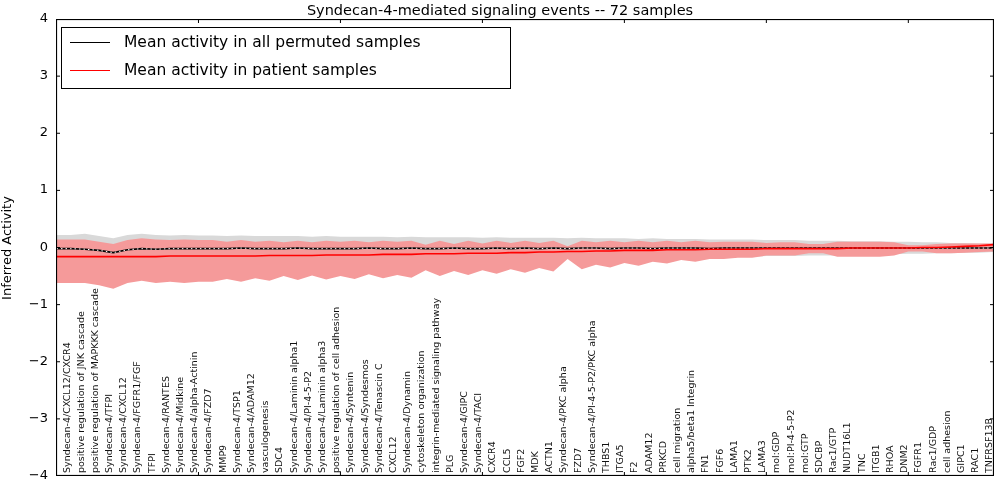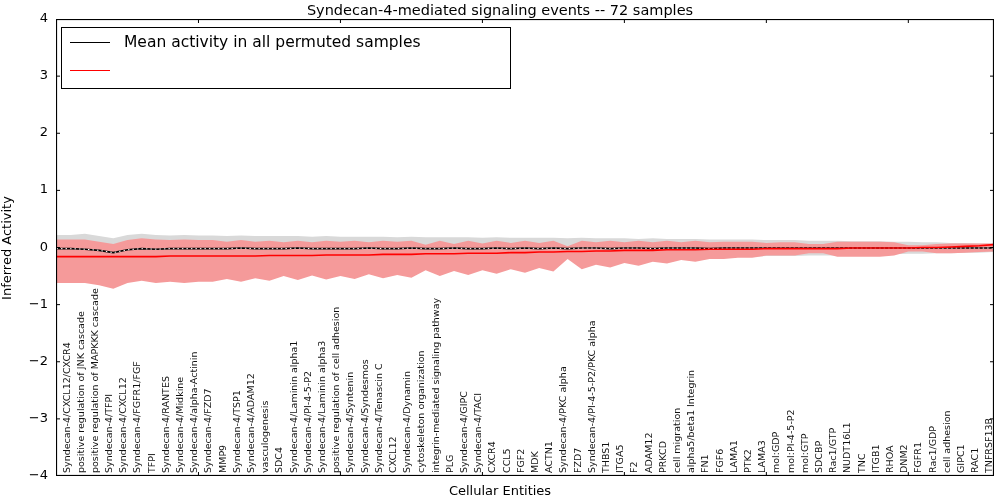--- a/index.html
+++ b/index.html
@@ -24,21 +24,20 @@
 </style>
 </head>
 <body>
 
 <div id="root">
 
   <div class="title" style="top: 1px;">Syndecan-4-mediated signaling events -- 72 samples</div>
 
   <div class="ylabel" style="left: 14px; top: 247.5px; transform: rotate(-90deg) translate(-50%, -100%);">Inferred Activity</div>
 
-  <div class="xlabel" style="top: 483px;">Cellular Entities</div>
 
   <div id="plotwrap" style="left: 56px; top: 19px; width: 938px; height: 457px;">
     <svg id="plot" width="938" height="457" viewBox="0 0 938 457">
         <path d="M0.5 215.9325 L14.696969696969697 215.9325 L28.893939393939394 214.79 L43.09090909090909 217.075 L57.28787878787879 219.35999999999999 L71.48484848484848 215.9325 L85.68181818181819 214.79 L99.87878787878788 215.9325 L114.07575757575758 216.50375 L128.27272727272725 215.9325 L142.46969696969697 216.50375 L156.66666666666666 216.50375 L170.86363636363637 217.075 L185.06060606060606 216.50375 L199.25757575757575 217.075 L213.45454545454547 217.075 L227.65151515151516 217.075 L241.84848484848484 217.075 L256.0454545454545 217.64624999999998 L270.24242424242425 217.075 L284.43939393939394 217.64624999999998 L298.6363636363636 217.64624999999998 L312.8333333333333 217.64624999999998 L327.030303030303 217.64624999999998 L341.22727272727275 218.21750000000003 L355.42424242424244 217.64624999999998 L369.6212121212121 218.21750000000003 L383.8181818181818 218.21750000000003 L398.0151515151515 218.21750000000003 L412.2121212121212 218.21750000000003 L426.40909090909093 218.78875 L440.6060606060606 218.21750000000003 L454.8030303030303 218.78875 L469 218.78875 L483.1969696969697 218.78875 L497.3939393939394 218.78875 L511.59090909090907 219.35999999999999 L525.7878787878788 218.78875 L539.9848484848485 219.35999999999999 L554.1818181818181 219.35999999999999 L568.3787878787879 219.35999999999999 L582.5757575757576 219.93124999999998 L596.7727272727273 219.35999999999999 L610.969696969697 219.93124999999998 L625.1666666666666 219.93124999999998 L639.3636363636364 219.93124999999998 L653.560606060606 220.50250000000003 L667.7575757575758 220.50250000000003 L681.9545454545455 220.50250000000003 L696.1515151515151 220.50250000000003 L710.3484848484849 221.07375000000002 L724.5454545454545 221.07375000000002 L738.7424242424242 221.07375000000002 L752.939393939394 221.64499999999998 L767.1363636363636 221.64499999999998 L781.3333333333334 221.64499999999998 L795.530303030303 222.21624999999997 L809.7272727272727 222.21624999999997 L823.9242424242424 222.21624999999997 L838.1212121212121 222.78750000000002 L852.3181818181819 222.78750000000002 L866.5151515151515 223.35875000000001 L880.7121212121212 223.35875000000001 L894.9090909090909 223.93 L909.1060606060606 223.93 L923.3030303030303 224.50124999999997 L937.5 224.50124999999997 L937.5 233.07 L923.3030303030303 233.64124999999999 L909.1060606060606 233.64124999999999 L894.9090909090909 234.2125 L880.7121212121212 234.2125 L866.5151515151515 234.78375 L852.3181818181819 234.78375 L838.1212121212121 235.35500000000002 L823.9242424242424 235.35500000000002 L809.7272727272727 235.92624999999998 L795.530303030303 235.92624999999998 L781.3333333333334 236.4975 L767.1363636363636 236.4975 L752.939393939394 236.4975 L738.7424242424242 237.06875 L724.5454545454545 237.06875 L710.3484848484849 237.06875 L696.1515151515151 237.64000000000001 L681.9545454545455 237.64000000000001 L667.7575757575758 237.64000000000001 L653.560606060606 238.21125 L639.3636363636364 238.21125 L625.1666666666666 238.21125 L610.969696969697 238.21125 L596.7727272727273 238.7825 L582.5757575757576 238.7825 L568.3787878787879 238.7825 L554.1818181818181 239.35375 L539.9848484848485 238.7825 L525.7878787878788 239.35375 L511.59090909090907 239.35375 L497.3939393939394 239.35375 L483.1969696969697 239.925 L469 239.35375 L454.8030303030303 239.925 L440.6060606060606 239.925 L426.40909090909093 239.925 L412.2121212121212 240.49625 L398.0151515151515 239.925 L383.8181818181818 240.49625 L369.6212121212121 240.49625 L355.42424242424244 240.49625 L341.22727272727275 240.49625 L327.030303030303 241.06750000000002 L312.8333333333333 240.49625 L298.6363636363636 241.06750000000002 L284.43939393939394 241.06750000000002 L270.24242424242425 241.63875 L256.0454545454545 241.63875 L241.84848484848484 241.06750000000002 L227.65151515151516 241.63875 L213.45454545454547 241.63875 L199.25757575757575 242.21 L185.06060606060606 241.63875 L170.86363636363637 242.21 L156.66666666666666 242.21 L142.46969696969697 242.78125 L128.27272727272725 242.78125 L114.07575757575758 242.78125 L99.87878787878788 243.3525 L85.68181818181819 243.3525 L71.48484848484848 244.495 L57.28787878787879 247.92249999999999 L43.09090909090909 245.6375 L28.893939393939394 244.495 L14.696969696969697 243.3525 L0.5 243.3525 Z" fill="#d9d9d9" stroke="none"></path>
         <path d="M0.5 220.50250000000003 L14.696969696969697 220.50250000000003 L28.893939393939394 220.50250000000003 L43.09090909090909 222.78750000000002 L57.28787878787879 225.07250000000002 L71.48484848484848 221.07375000000002 L85.68181818181819 219.35999999999999 L99.87878787878788 220.50250000000003 L114.07575757575758 221.07375000000002 L128.27272727272725 220.50250000000003 L142.46969696969697 221.07375000000002 L156.66666666666666 221.07375000000002 L170.86363636363637 222.78750000000002 L185.06060606060606 221.07375000000002 L199.25757575757575 222.78750000000002 L213.45454545454547 221.64499999999998 L227.65151515151516 223.35875000000001 L241.84848484848484 221.64499999999998 L256.0454545454545 223.35875000000001 L270.24242424242425 221.64499999999998 L284.43939393939394 222.78750000000002 L298.6363636363636 221.64499999999998 L312.8333333333333 223.35875000000001 L327.030303030303 221.64499999999998 L341.22727272727275 222.78750000000002 L355.42424242424244 221.64499999999998 L369.6212121212121 225.64375 L383.8181818181818 221.64499999999998 L398.0151515151515 225.07250000000002 L412.2121212121212 221.64499999999998 L426.40909090909093 224.50124999999997 L440.6060606060606 221.64499999999998 L454.8030303030303 223.93 L469 221.64499999999998 L483.1969696969697 223.93 L497.3939393939394 221.64499999999998 L511.59090909090907 227.35750000000002 L525.7878787878788 221.64499999999998 L539.9848484848485 223.35875000000001 L554.1818181818181 221.64499999999998 L568.3787878787879 223.35875000000001 L582.5757575757576 221.64499999999998 L596.7727272727273 223.35875000000001 L610.969696969697 221.64499999999998 L625.1666666666666 223.35875000000001 L639.3636363636364 221.64499999999998 L653.560606060606 223.35875000000001 L667.7575757575758 222.78750000000002 L681.9545454545455 222.78750000000002 L696.1515151515151 222.78750000000002 L710.3484848484849 223.93 L724.5454545454545 223.35875000000001 L738.7424242424242 223.35875000000001 L752.939393939394 225.07250000000002 L767.1363636363636 225.07250000000002 L781.3333333333334 222.78750000000002 L795.530303030303 222.78750000000002 L809.7272727272727 222.78750000000002 L823.9242424242424 222.78750000000002 L838.1212121212121 223.35875000000001 L852.3181818181819 226.215 L866.5151515151515 226.215 L880.7121212121212 225.07250000000002 L894.9090909090909 224.50124999999997 L909.1060606060606 224.50124999999997 L923.3030303030303 224.50124999999997 L937.5 224.50124999999997 L937.5 232.49875 L923.3030303030303 233.07 L909.1060606060606 233.64124999999999 L894.9090909090909 234.2125 L880.7121212121212 234.2125 L866.5151515151515 232.49875 L852.3181818181819 232.49875 L838.1212121212121 236.4975 L823.9242424242424 237.64000000000001 L809.7272727272727 237.64000000000001 L795.530303030303 237.64000000000001 L781.3333333333334 237.64000000000001 L767.1363636363636 234.2125 L752.939393939394 234.2125 L738.7424242424242 236.4975 L724.5454545454545 236.4975 L710.3484848484849 236.4975 L696.1515151515151 238.7825 L681.9545454545455 238.7825 L667.7575757575758 239.925 L653.560606060606 239.925 L639.3636363636364 242.78125 L625.1666666666666 241.06750000000002 L610.969696969697 244.495 L596.7727272727273 242.78125 L582.5757575757576 246.78 L568.3787878787879 243.92375 L554.1818181818181 248.49375 L539.9848484848485 245.6375 L525.7878787878788 250.20749999999998 L511.59090909090907 239.925 L497.3939393939394 252.4925 L483.1969696969697 249.065 L469 253.635 L454.8030303030303 250.20749999999998 L440.6060606060606 254.7775 L426.40909090909093 251.35 L412.2121212121212 255.92 L398.0151515151515 251.92125000000001 L383.8181818181818 257.0625 L369.6212121212121 251.35 L355.42424242424244 258.77625 L341.22727272727275 255.92 L327.030303030303 259.34749999999997 L312.8333333333333 255.34875 L298.6363636363636 259.91875 L284.43939393939394 257.0625 L270.24242424242425 260.49 L256.0454545454545 256.49125000000004 L241.84848484848484 261.06125 L227.65151515151516 257.0625 L213.45454545454547 261.6325 L199.25757575757575 259.34749999999997 L185.06060606060606 262.775 L170.86363636363637 259.91875 L156.66666666666666 262.775 L142.46969696969697 262.775 L128.27272727272725 263.9175 L114.07575757575758 262.775 L99.87878787878788 263.9175 L85.68181818181819 261.6325 L71.48484848484848 263.9175 L57.28787878787879 269.63 L43.09090909090909 266.2025 L28.893939393939394 263.9175 L14.696969696969697 263.9175 L0.5 263.9175 Z" fill="#f59a9a" stroke="none"></path>
         <path d="M0.5 229.6425 L14.696969696969697 229.6425 L28.893939393939394 230.21374999999998 L43.09090909090909 231.35625 L57.28787878787879 233.64124999999999 L71.48484848484848 230.785 L85.68181818181819 229.6425 L99.87878787878788 230.21374999999998 L114.07575757575758 229.6425 L128.27272727272725 229.6425 L142.46969696969697 229.6425 L156.66666666666666 229.6425 L170.86363636363637 229.6425 L185.06060606060606 229.07125 L199.25757575757575 229.6425 L213.45454545454547 229.6425 L227.65151515151516 229.6425 L241.84848484848484 229.07125 L256.0454545454545 229.6425 L270.24242424242425 229.6425 L284.43939393939394 229.6425 L298.6363636363636 229.6425 L312.8333333333333 229.07125 L327.030303030303 229.6425 L341.22727272727275 229.6425 L355.42424242424244 229.07125 L369.6212121212121 229.6425 L383.8181818181818 229.6425 L398.0151515151515 229.07125 L412.2121212121212 229.6425 L426.40909090909093 229.6425 L440.6060606060606 229.07125 L454.8030303030303 229.6425 L469 229.07125 L483.1969696969697 229.6425 L497.3939393939394 229.07125 L511.59090909090907 229.6425 L525.7878787878788 229.07125 L539.9848484848485 229.07125 L554.1818181818181 229.6425 L568.3787878787879 229.07125 L582.5757575757576 229.07125 L596.7727272727273 229.6425 L610.969696969697 229.07125 L625.1666666666666 229.07125 L639.3636363636364 229.07125 L653.560606060606 229.6425 L667.7575757575758 229.07125 L681.9545454545455 229.07125 L696.1515151515151 229.07125 L710.3484848484849 229.07125 L724.5454545454545 229.07125 L738.7424242424242 229.07125 L752.939393939394 229.07125 L767.1363636363636 229.07125 L781.3333333333334 229.07125 L795.530303030303 229.07125 L809.7272727272727 229.07125 L823.9242424242424 229.07125 L838.1212121212121 229.07125 L852.3181818181819 229.07125 L866.5151515151515 229.07125 L880.7121212121212 229.07125 L894.9090909090909 229.07125 L909.1060606060606 229.07125 L923.3030303030303 229.07125 L937.5 229.07125" fill="none" stroke="#000000" stroke-width="1.6"></path>
         <path d="M0.5 229.6425 L14.696969696969697 229.6425 L28.893939393939394 230.21374999999998 L43.09090909090909 231.35625 L57.28787878787879 233.64124999999999 L71.48484848484848 230.785 L85.68181818181819 229.6425 L99.87878787878788 230.21374999999998 L114.07575757575758 229.6425 L128.27272727272725 229.6425 L142.46969696969697 229.6425 L156.66666666666666 229.6425 L170.86363636363637 229.6425 L185.06060606060606 229.07125 L199.25757575757575 229.6425 L213.45454545454547 229.6425 L227.65151515151516 229.6425 L241.84848484848484 229.07125 L256.0454545454545 229.6425 L270.24242424242425 229.6425 L284.43939393939394 229.6425 L298.6363636363636 229.6425 L312.8333333333333 229.07125 L327.030303030303 229.6425 L341.22727272727275 229.6425 L355.42424242424244 229.07125 L369.6212121212121 229.6425 L383.8181818181818 229.6425 L398.0151515151515 229.07125 L412.2121212121212 229.6425 L426.40909090909093 229.6425 L440.6060606060606 229.07125 L454.8030303030303 229.6425 L469 229.07125 L483.1969696969697 229.6425 L497.3939393939394 229.07125 L511.59090909090907 229.6425 L525.7878787878788 229.07125 L539.9848484848485 229.07125 L554.1818181818181 229.6425 L568.3787878787879 229.07125 L582.5757575757576 229.07125 L596.7727272727273 229.6425 L610.969696969697 229.07125 L625.1666666666666 229.07125 L639.3636363636364 229.07125 L653.560606060606 229.6425 L667.7575757575758 229.07125 L681.9545454545455 229.07125 L696.1515151515151 229.07125 L710.3484848484849 229.07125 L724.5454545454545 229.07125 L738.7424242424242 229.07125 L752.939393939394 229.07125 L767.1363636363636 229.07125 L781.3333333333334 229.07125 L795.530303030303 229.07125 L809.7272727272727 229.07125 L823.9242424242424 229.07125 L838.1212121212121 229.07125 L852.3181818181819 229.07125 L866.5151515151515 229.07125 L880.7121212121212 229.07125 L894.9090909090909 229.07125 L909.1060606060606 229.07125 L923.3030303030303 229.07125 L937.5 229.07125" fill="none" stroke="#ffffff" stroke-width="1" stroke-dasharray="1.5 3"></path>
         <path d="M0.5 237.64000000000001 L14.696969696969697 237.64000000000001 L28.893939393939394 237.64000000000001 L43.09090909090909 237.64000000000001 L57.28787878787879 237.64000000000001 L71.48484848484848 237.64000000000001 L85.68181818181819 237.64000000000001 L99.87878787878788 237.64000000000001 L114.07575757575758 237.06875 L128.27272727272725 237.06875 L142.46969696969697 237.06875 L156.66666666666666 237.06875 L170.86363636363637 237.06875 L185.06060606060606 237.06875 L199.25757575757575 237.06875 L213.45454545454547 236.4975 L227.65151515151516 236.4975 L241.84848484848484 236.4975 L256.0454545454545 236.4975 L270.24242424242425 235.92624999999998 L284.43939393939394 235.92624999999998 L298.6363636363636 235.92624999999998 L312.8333333333333 235.92624999999998 L327.030303030303 235.35500000000002 L341.22727272727275 235.35500000000002 L355.42424242424244 235.35500000000002 L369.6212121212121 234.78375 L383.8181818181818 234.78375 L398.0151515151515 234.78375 L412.2121212121212 234.2125 L426.40909090909093 234.2125 L440.6060606060606 234.2125 L454.8030303030303 233.64124999999999 L469 233.64124999999999 L483.1969696969697 233.07 L497.3939393939394 233.07 L511.59090909090907 232.49875 L525.7878787878788 232.49875 L539.9848484848485 231.9275 L554.1818181818181 231.9275 L568.3787878787879 231.35625 L582.5757575757576 231.35625 L596.7727272727273 231.35625 L610.969696969697 230.785 L625.1666666666666 230.785 L639.3636363636364 230.785 L653.560606060606 230.21374999999998 L667.7575757575758 230.21374999999998 L681.9545454545455 230.21374999999998 L696.1515151515151 230.21374999999998 L710.3484848484849 229.6425 L724.5454545454545 229.6425 L738.7424242424242 229.6425 L752.939393939394 229.6425 L767.1363636363636 229.6425 L781.3333333333334 229.6425 L795.530303030303 229.07125 L809.7272727272727 229.07125 L823.9242424242424 229.07125 L838.1212121212121 229.07125 L852.3181818181819 229.07125 L866.5151515151515 228.5 L880.7121212121212 228.5 L894.9090909090909 227.92875 L909.1060606060606 227.35750000000002 L923.3030303030303 226.78625 L937.5 225.64375" fill="none" stroke="#ff0000" stroke-width="1.6"></path>
         <rect x="0.5" y="0.5" width="937" height="456" fill="none" stroke="#000" stroke-width="1.2"></rect>
         <line x1="0" x2="4" y1="457" y2="457" stroke="#000" stroke-width="1"></line>
@@ -157,16 +156,17 @@
       <div class="xticklabel" style="left: 997.5px; top: 473px;">PRKCA</div>
     </div>
 
   <div class="legendbox" style="left: 61px; top: 27px; width: 450px; height: 62px;">
     <div class="legrow">
       <span class="legline"></span>
       <span class="legtext">Mean activity in all permuted samples</span>
     </div>
     <div class="legrow">
       <span class="legline red"></span>
+      <span class="legtext">Mean activity in patient samples</span>
     </div>
   </div>
 
 </div>
 
 </body></html>

